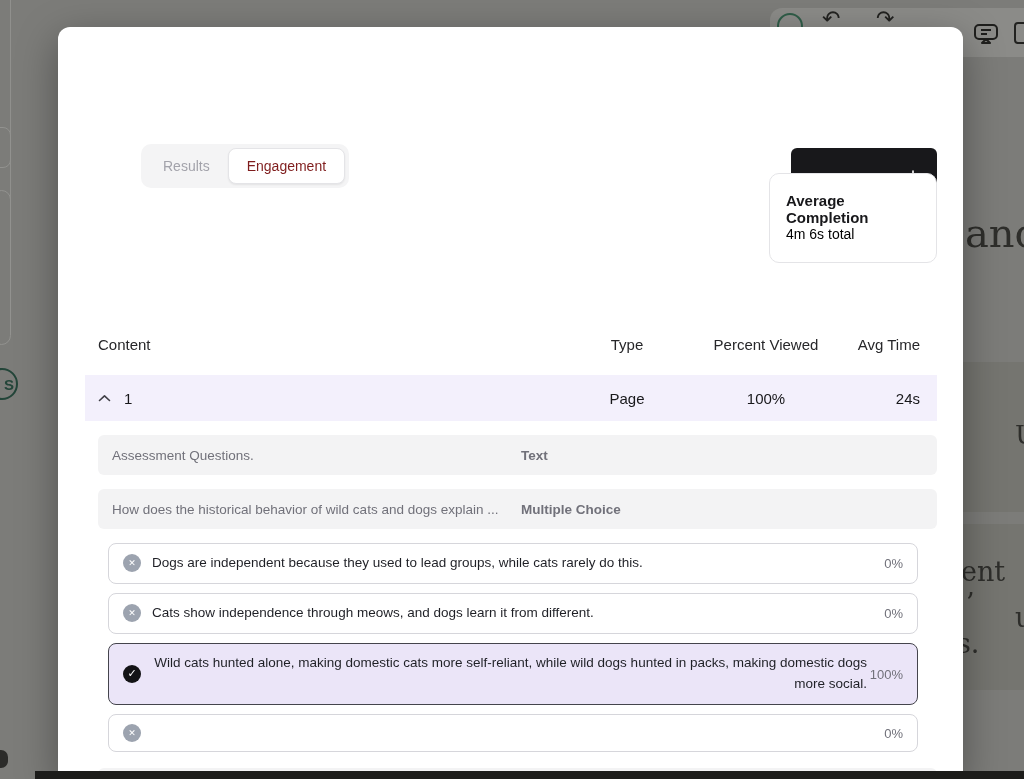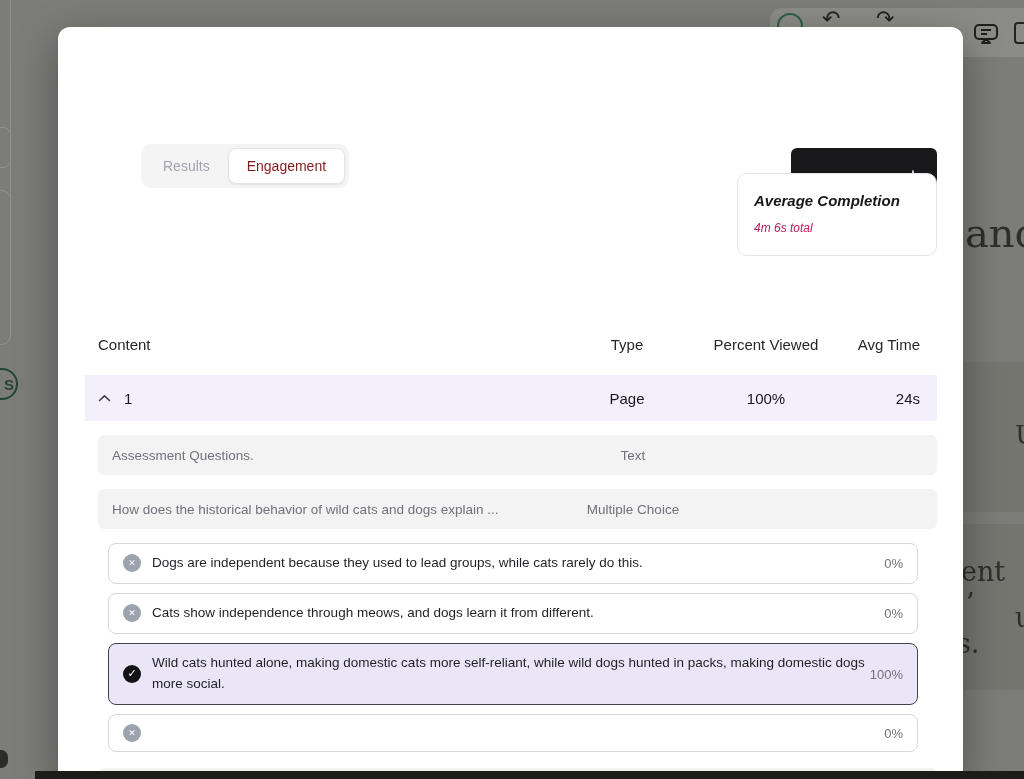--- a/index.html
+++ b/index.html
@@ -82,49 +82,48 @@
     background:#ffffff; color:#7f1d1d; font-weight:500;
     border:1px solid #e4e4e7; box-shadow:0 1px 2px rgba(0,0,0,.07);
   }
   .export-btn {
     position:absolute; right:26px; top:121px; height:40px;
     background:#18181b; color:#ffffff; border:none; border-radius:6px;
     padding:0 16px; font-size:14px; font-family:inherit;
     display:flex; align-items:flex-end; gap:26px; cursor:pointer;
   }
   .summary-card {
-    position:absolute; right:26px; top:146px; width:200px;
+    position:absolute; right:26px; top:146px; width:168px;
     background:#ffffff; border:1px solid #e4e4e7; border-radius:10px;
     padding:18px 16px 20px 16px;
-    font-style:italic;
   }
   .summary-title { font-size:15px; font-weight:700; color:#18181b; }
   .summary-value { font-size:24px; font-weight:700; color:#18181b; margin-top:10px; }
-  .summary-sub   { font-size:12px; color:#be185d; margin-top:12px; }
+  .summary-sub   { font-size:14px; color:#000000; margin-top:0; }
 
   
   .table-wrap { position:absolute; left:27px; right:26px; top:309px; }
   .tgrid { display:grid; grid-template-columns:472px 140px 138px 1fr; align-items:center; }
   .thead { font-size:15px; color:#27272a; padding-bottom:22px; }
   .thead .c-content { padding-left:13px; }
   .c-type, .c-pct { text-align:center; }
   .c-time { text-align:right; padding-right:17px; }
   .main-row {
     background:#f3f0fc; height:46px; font-size:15px; color:#18181b; cursor:pointer;
   }
   .main-row .c-content { padding-left:13px; display:flex; align-items:center; gap:13px; }
   .chev { display:inline-flex; }
   .sub-area { padding:14px 0 0 13px; }
   .sub-row {
     background:#f3f3f4; border-radius:6px; height:40px;
     display:grid; grid-template-columns:1fr 200px 204px; align-items:center;
-    font-size:13.5px; color:#71717a; margin-bottom:14px;
+    font-size:13.5px; color:#71717a; margin-bottom:14px;gap:12px;
   }
   .sub-row .s-label { padding-left:14px; white-space:nowrap; overflow:hidden; }
-  .sub-row .s-type { text-align:center; }
+  .sub-row .s-type { text-align:left;font-weight:bold; }
   .option {
     position:relative; margin:0 0 9px 10px; width:810px;
     background:#ffffff; border:1px solid #d6d6db; border-radius:8px;
     display:flex; align-items:center; gap:11px;
     padding:9px 50px 9px 14px; min-height:38px;
     font-size:13.5px; color:#1f2026; cursor:pointer;
   }
   .option.selected { background:#ebe5f8; border-color:#44444c; }
   .opt-pct {
     position:absolute; right:14px; top:50%; transform:translateY(-50%);
@@ -133,21 +132,21 @@
   .circle-x {
     flex:0 0 18px; width:18px; height:18px; border-radius:50%;
     background:#9ca3af; color:#ffffff; font-size:9px; font-weight:700;
     display:flex; align-items:center; justify-content:center;
   }
   .circle-check {
     flex:0 0 18px; width:18px; height:18px; border-radius:50%;
     background:#131316; color:#ffffff; font-size:11px;
     display:flex; align-items:center; justify-content:center;
   }
-  .opt-text { line-height:1.55; }
+  .opt-text { line-height:1.55;text-align:right; }
   .partial-row {
     margin-top:16px; margin-left:0; height:24px;
     background:#f3f3f4; border-radius:6px;
   }
 </style>
 </head>
 <body>
 
 <div class="bg-layer">
   <div class="bg-toolbar"></div>

